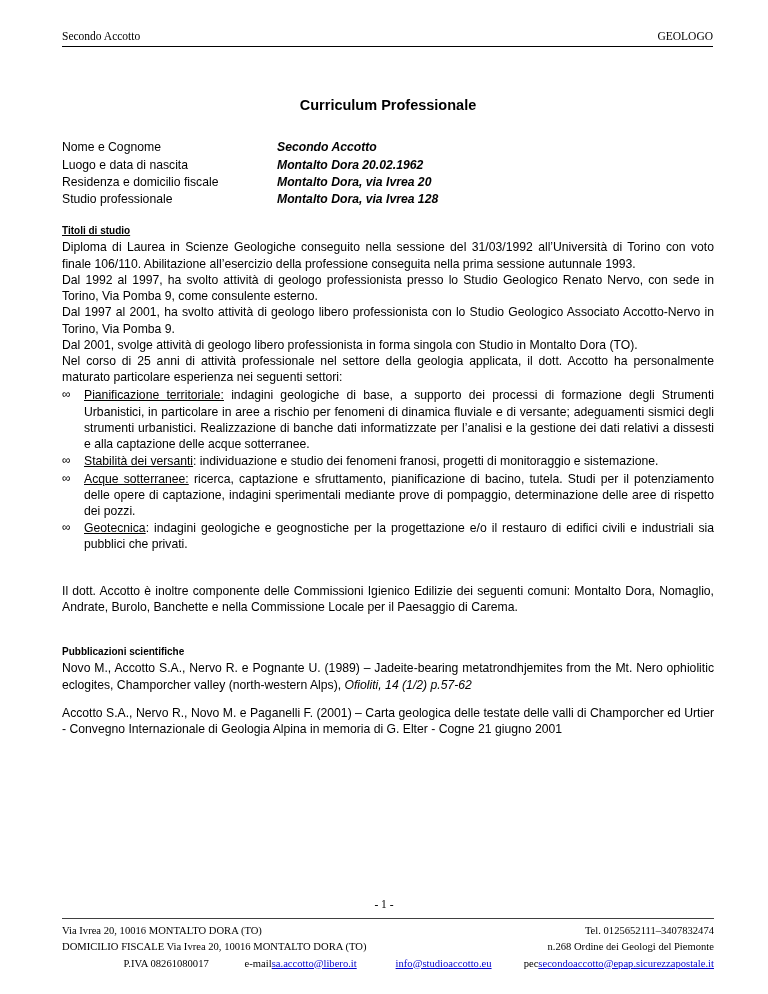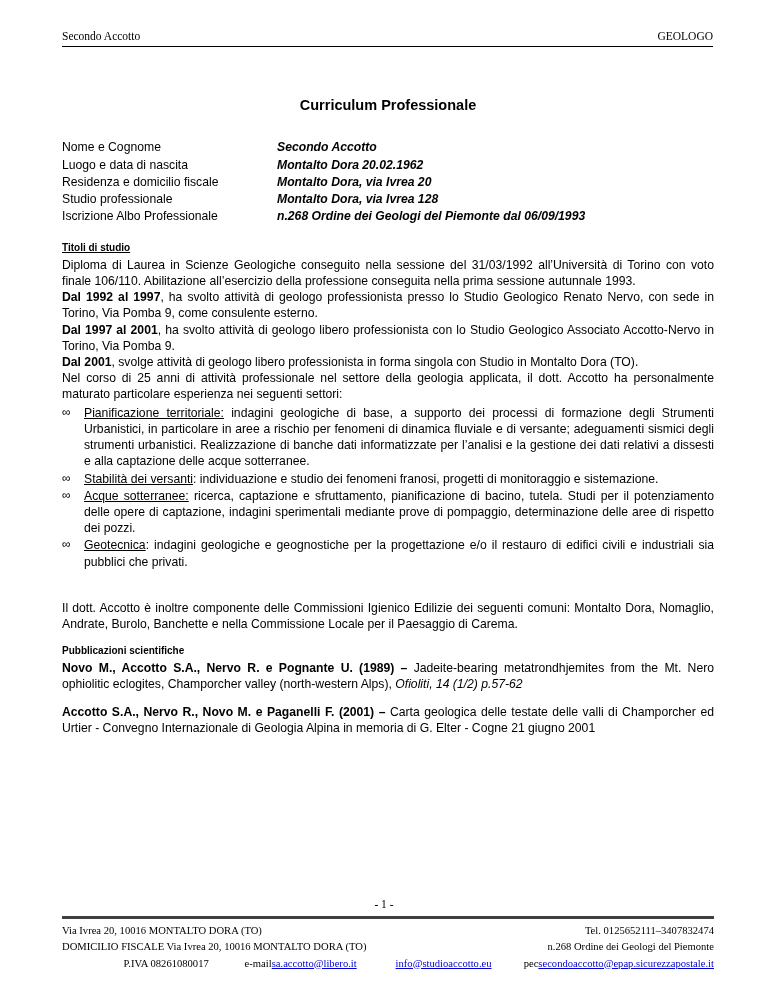--- a/index.html
+++ b/index.html
@@ -94,38 +94,38 @@
     text-align: justify;
     margin-bottom: 1px;
   }
   .bull-list li .bullet {
     position: absolute;
     left: 0;
     top: 0;
     font-size: 12px;
   }
   .u { text-decoration: underline; }
-  .b { font-weight: bold; }
+  .b { font-weight: normal; }
   .i { font-style: italic; }
   
   .pagenum {
     position: absolute;
     bottom: 84px;
     left: 0;
     width: 768px;
     text-align: center;
     font-family: "Liberation Serif", serif;
     font-size: 11.5px;
   }
   .footer {
     position: absolute;
     bottom: 22px;
     left: 62px;
     width: 652px;
-    border-top: 3px solid #404040;
+    border-top: 1px solid #404040;
     padding-top: 4px;
     font-family: "Liberation Serif", serif;
     font-size: 10.6px;
   }
   .footer .frow {
     display: flex;
     justify-content: space-between;
     align-items: baseline;
     line-height: 1.55;
   }
@@ -170,24 +170,20 @@
           <td class="value">Montalto Dora 20.02.1962</td>
         </tr>
         <tr>
           <td class="label">Residenza e domicilio fiscale</td>
           <td class="value">Montalto Dora, via Ivrea 20</td>
         </tr>
         <tr>
           <td class="label">Studio professionale</td>
           <td class="value">Montalto Dora, via Ivrea 128</td>
         </tr>
-        <tr>
-          <td class="label">Iscrizione Albo Professionale</td>
-          <td class="value">n.268 Ordine dei Geologi del Piemonte dal 06/09/1993</td>
-        </tr>
       </tbody>
     </table>
 
     <h2 class="sec">Titoli di studio</h2>
     <p class="para indent blockgap">Diploma di Laurea in Scienze Geologiche conseguito nella sessione del 31/03/1992 all’Università di Torino con voto finale 106/110. Abilitazione all’esercizio della professione conseguita nella prima sessione autunnale 1993.</p>
 
     <p class="para indent">
       <span class="b">Dal 1992 al 1997</span><span>, ha svolto attività di geologo professionista presso lo Studio Geologico Renato Nervo, con sede in Torino, Via Pomba 9, come consulente esterno.</span>
     </p>
     <p class="para indent">
@@ -213,21 +209,21 @@
         <span class="u">Acque sotterranee:</span><span> ricerca, captazione e sfruttamento, pianificazione di bacino, tutela. Studi per il potenziamento delle opere di captazione, indagini sperimentali mediante prove di pompaggio, determinazione delle aree di rispetto dei pozzi.</span>
       </li>
       <li>
         <span class="bullet">∞</span>
         <span class="u">Geotecnica</span><span>: indagini geologiche e geognostiche per la progettazione e/o il restauro di edifici civili e industriali sia pubblici che privati.</span>
       </li>
     </ul>
 
     <p class="para" style="margin-top:30px;">Il dott. Accotto è inoltre componente delle Commissioni Igienico Edilizie dei seguenti comuni: Montalto Dora, Nomaglio, Andrate, Burolo, Banchette e nella Commissione Locale per il Paesaggio di Carema.</p>
 
-    <h2 class="sec nound" style="margin-top:12px;">Pubblicazioni scientifiche</h2>
+    <h2 class="sec nound" style="margin-top:30px;">Pubblicazioni scientifiche</h2>
 
     <p class="para" style="margin-bottom:12px;">
       <span class="b">Novo M., Accotto S.A., Nervo R. e Pognante U. (1989) –</span><span> Jadeite-bearing metatrondhjemites from the Mt. Nero ophiolitic eclogites, Champorcher valley (north-western Alps), </span><span class="i">Ofioliti, 14 (1/2) p.57-62</span>
     </p>
 
     <p class="para">
       <span class="b">Accotto S.A., Nervo R.,  Novo M. e Paganelli F. (2001) –</span><span> Carta geologica delle testate delle valli di Champorcher ed Urtier - Convegno Internazionale di Geologia Alpina in memoria di G. Elter - Cogne 21 giugno 2001</span>
     </p>
 
   </div>

